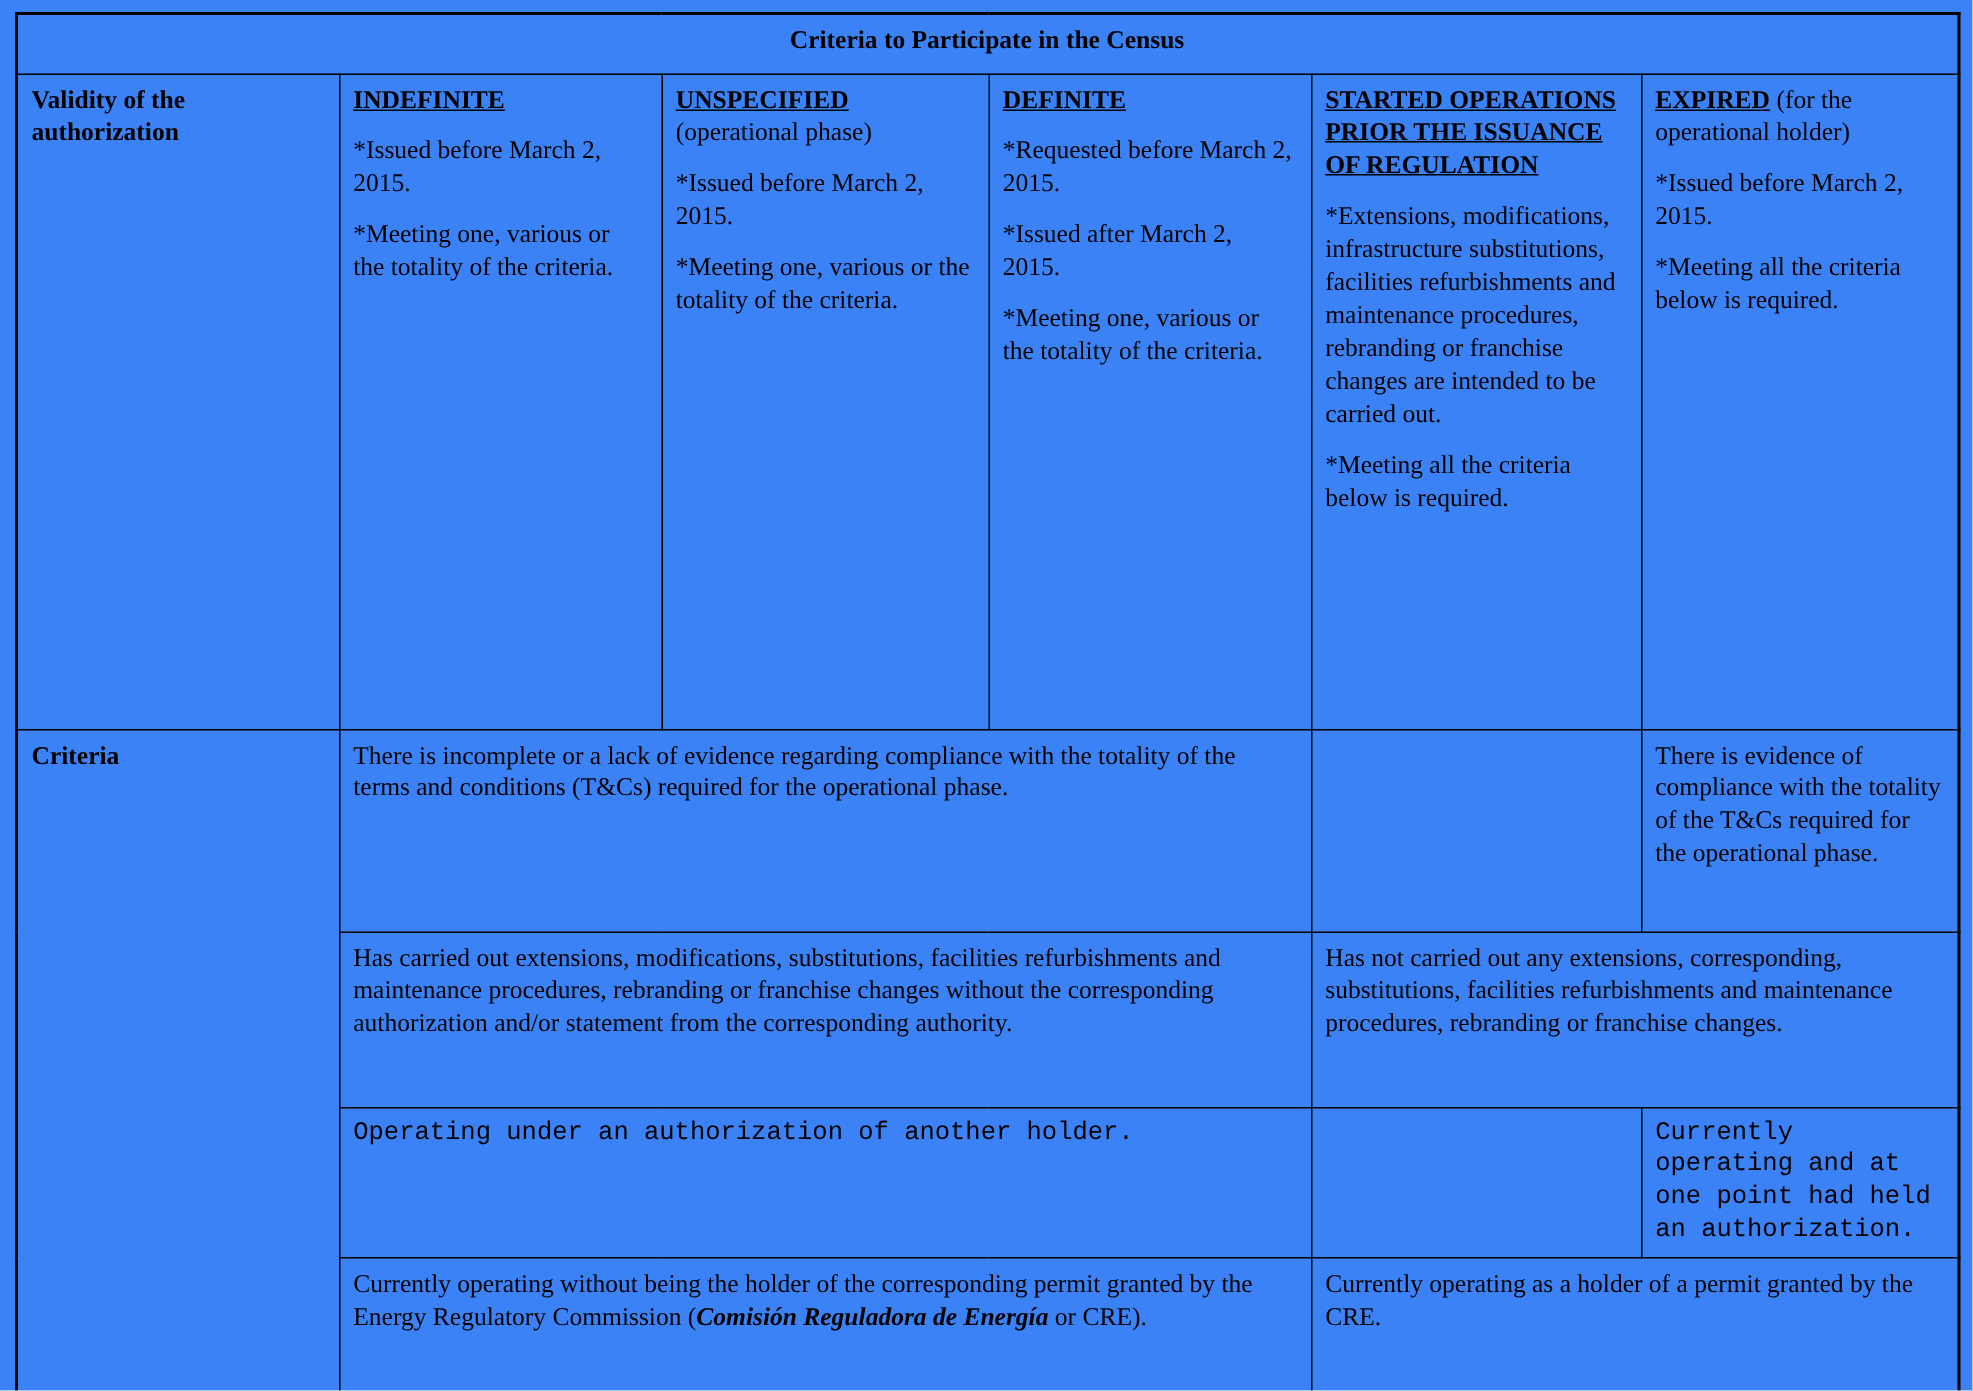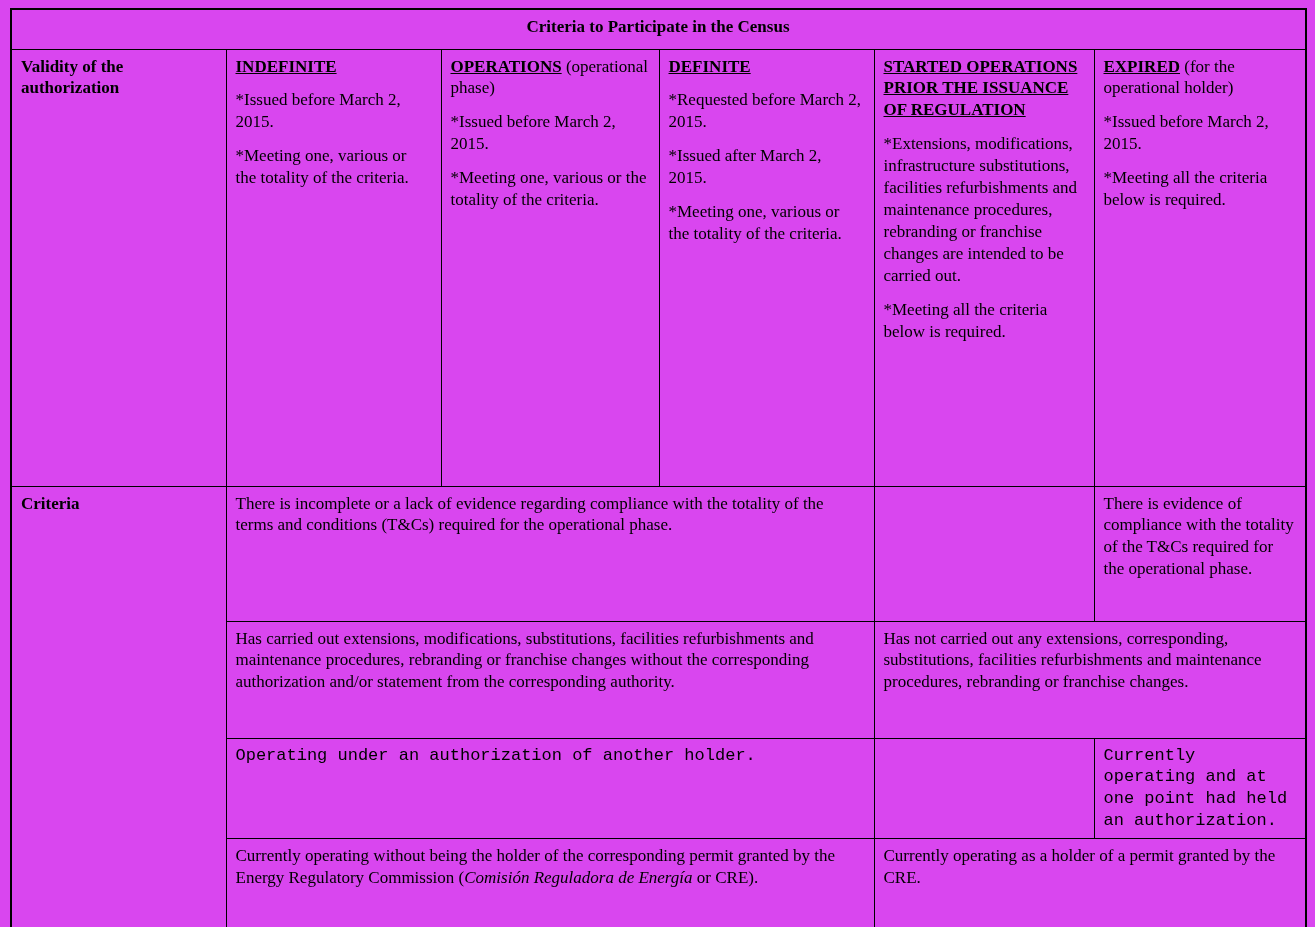--- a/index.html
+++ b/index.html
@@ -5,21 +5,21 @@
   * { box-sizing: border-box; }
   html, body {
     margin: 0; padding: 0;
     background: #ffffff;
     font-family: "Liberation Serif", "DejaVu Serif", serif;
     color: #000000;
   }
   .page {
     width: 1315px;
     height: 927px;
-    background: #d946ef;
+    background: #3b82f6;
     overflow: hidden;
   }
   table.census {
     border-collapse: collapse;
     table-layout: fixed;
     width: 1295px;
     margin: 8px 0 0 10px;
     border: 2px solid #000;
   }
   table.census td {
@@ -37,21 +37,21 @@
     height: 40px;
     padding: 2px;
   }
   td.rowhead {
     vertical-align: middle;
     font-weight: bold;
   }
   td p { margin: 0 0 12px 0; }
   td p:last-child { margin-bottom: 0; }
   .colhead { font-weight: bold; text-decoration: underline; }
-  .it { font-style: italic; }
+  .it { font-style: italic; font-weight: bold; }
   tr.r-validity { height: 437px; }
   tr.r-c1 { height: 135px; }
   tr.r-c2 { height: 117px; }
   tr.r-c3 { height: 90px; font-family: Liberation Mono, monospace; }
   tr.r-c4 { height: 90px; }
 </style>
 </head>
 <body>
 
 <div class="page">
@@ -73,21 +73,21 @@
     <tr class="r-validity">
       <td class="rowhead">Validity of the authorization</td>
 
       <td>
         <p><span class="colhead">INDEFINITE</span><span></span></p>
         <p>*Issued before March 2, 2015.</p>
         <p>*Meeting one, various or the totality of the criteria.</p>
       </td>
 
       <td>
-        <p><span class="colhead">OPERATIONS</span><span> (operational phase)</span></p>
+        <p><span class="colhead">UNSPECIFIED</span><span> (operational phase)</span></p>
         <p>*Issued before March 2, 2015.</p>
         <p>*Meeting one, various or the totality of the criteria.</p>
       </td>
 
       <td>
         <p><span class="colhead">DEFINITE</span><span></span></p>
         <p>*Requested before March 2, 2015.</p>
         <p>*Issued after March 2, 2015.</p>
         <p>*Meeting one, various or the totality of the criteria.</p>
       </td>

